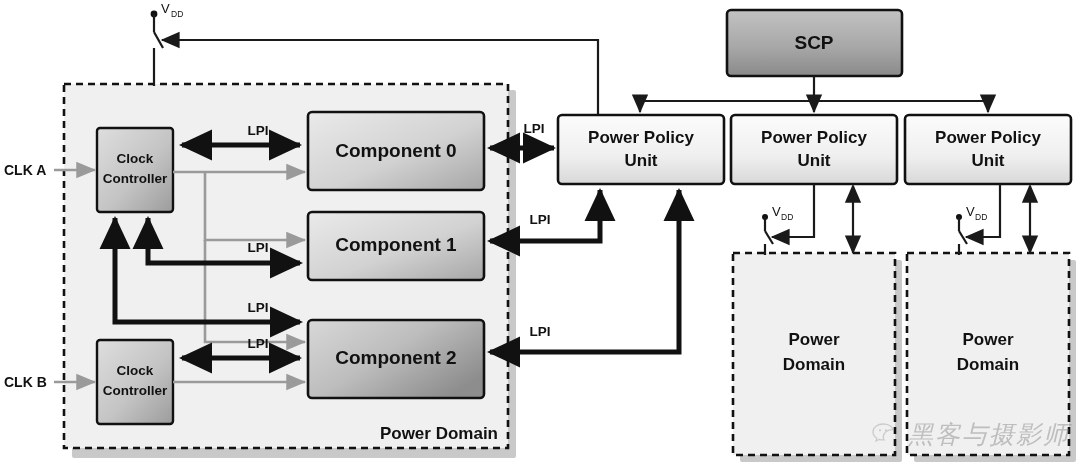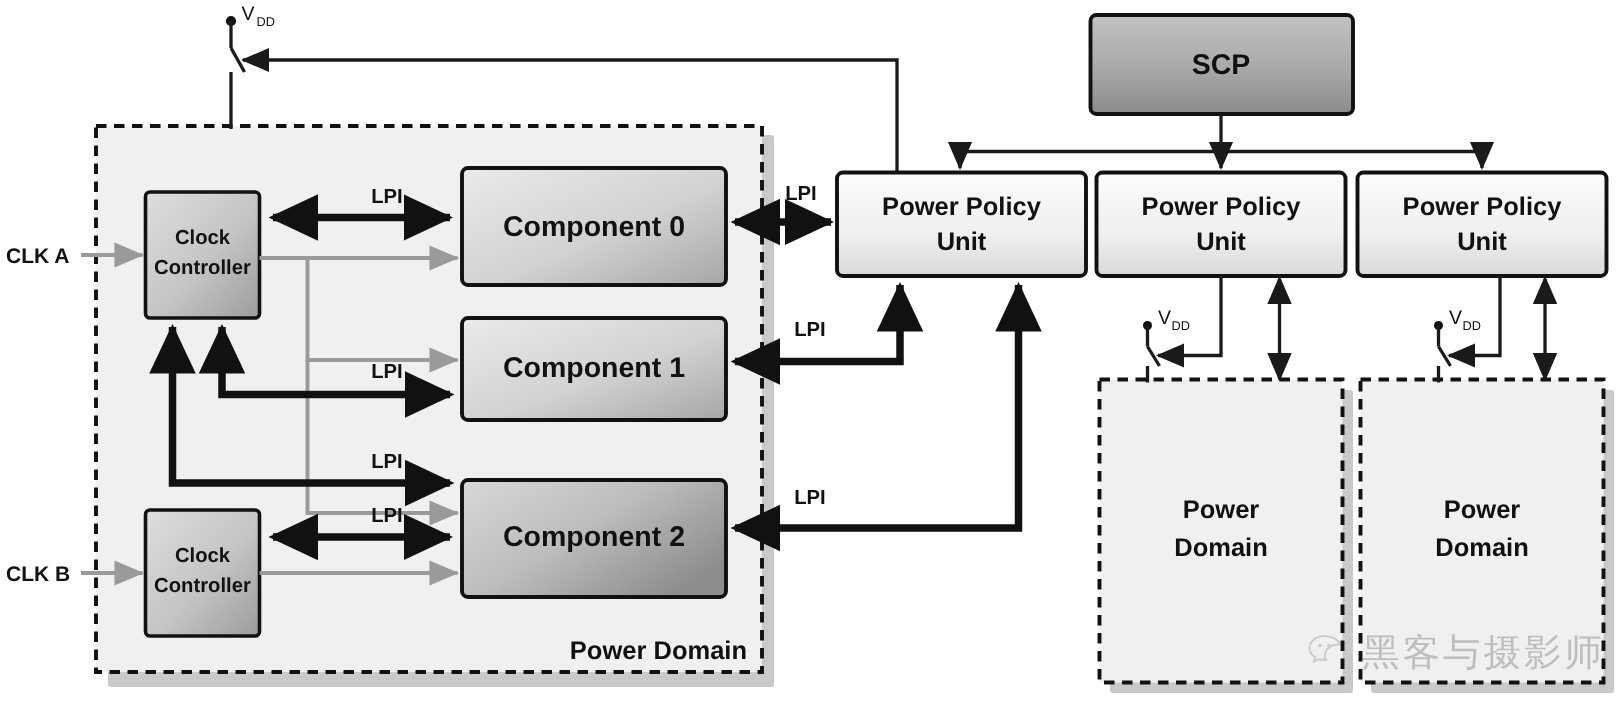--- a/index.html
+++ b/index.html
@@ -95,20 +95,21 @@
     gap: 6px;
     opacity: 0.42;
     pointer-events: none;
   }
   .wm-text {
     font-family: "DejaVu Sans", sans-serif;
     font-size: 25px;
     color: #7a7a7a;
     letter-spacing: 2px;
     white-space: nowrap;
+    font-style: italic;
   }
 </style>
 </head>
 <body>
 
 <div id="stage">
 
   <svg id="diagram" viewBox="0 0 1080 469">
     <defs>
       <linearGradient id="gradDark" x1="0" y1="0" x2="0" y2="1">

